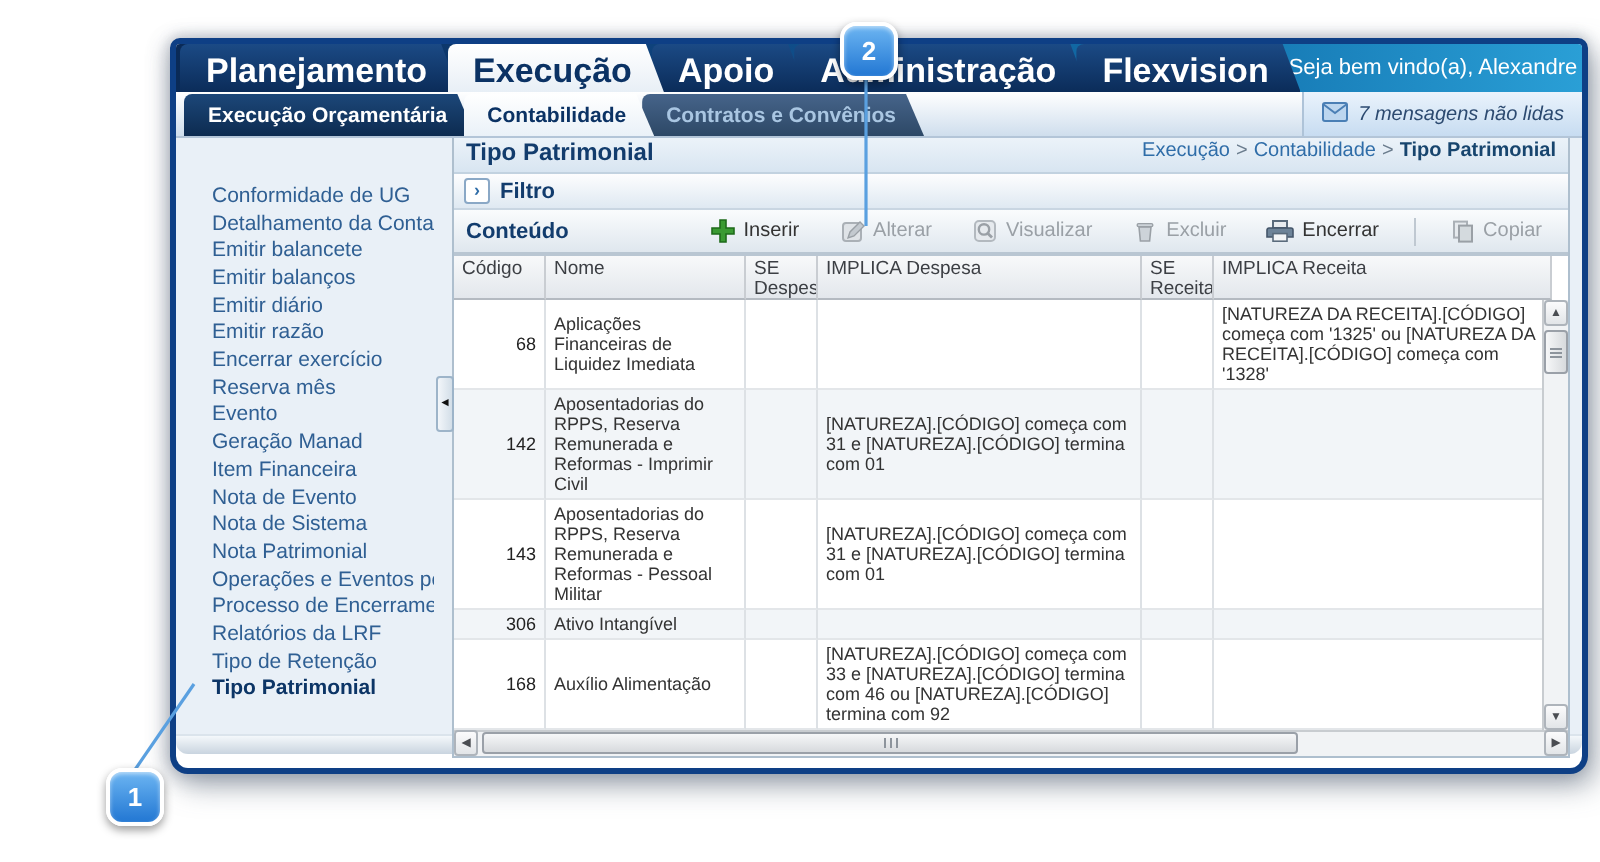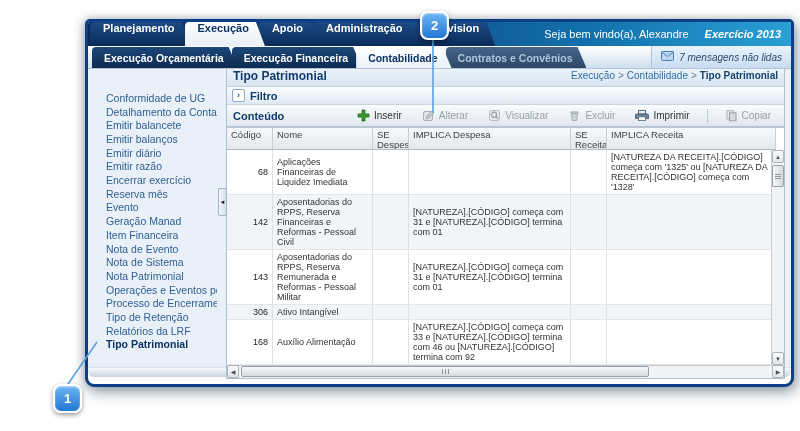--- a/index.html
+++ b/index.html
@@ -17,23 +17,23 @@
     box-shadow:4px 6px 14px rgba(96,109,125,.55),-3px 2px 9px rgba(120,130,145,.35),0 -2px 6px rgba(130,140,155,.3);
     overflow:hidden;
   }
   
   #navbar{
     height:24px;display:flex;align-items:stretch;position:relative;
     background:linear-gradient(to right,#0a2a57 0%,#0f4580 38%,#1272ae 72%,#2a9fd6 100%);
     padding-left:2px;
   }
   .tab{
-    display:flex;align-items:flex-start;justify-content:center;
+    display:flex;align-items:flex-end;justify-content:center;
     padding:0 16px 0 13px;margin-right:-6px;
-    font-size:11px;font-weight:bold;color:#ffffff;cursor:pointer;
+    font-size:17px;font-weight:bold;color:#ffffff;cursor:pointer;
     background:linear-gradient(#1b4a85,#0b2c59);
     clip-path:polygon(0 0,calc(100% - 9px) 0,100% 100%,0 100%);
     border-radius:4px 0 0 0;position:relative;
   }
   .tab.active{
     background:linear-gradient(#ffffff,#e8eff6);
     color:#0b3264;z-index:3;
   }
   #nav-right{
     margin-left:auto;display:flex;align-items:center;gap:16px;
@@ -207,23 +207,20 @@
       <div id="nav-right">
       <span>Seja bem vindo(a), Alexandre</span>
       <span id="exercise-label">Exercício 2013</span>
     </div>
   </div>
 
   <div id="subnav">
 
     <div class="subtab">
         <span>Execução Orçamentária</span>
-      </div>
-      <div class="subtab">
-        <span>Execução Financeira</span>
       </div>
       <div class="subtab active">
         <span>Contabilidade</span>
       </div>
       <div class="subtab disabled">
         <span>Contratos e Convênios</span>
       </div>
       <div id="messages-chip">
       <span>
         <svg width="13" height="10" viewBox="0 0 13 10">
@@ -246,22 +243,22 @@
         <div class="side-item">Encerrar exercício</div>
         <div class="side-item">Reserva mês</div>
         <div class="side-item">Evento</div>
         <div class="side-item">Geração Manad</div>
         <div class="side-item">Item Financeira</div>
         <div class="side-item">Nota de Evento</div>
         <div class="side-item">Nota de Sistema</div>
         <div class="side-item">Nota Patrimonial</div>
         <div class="side-item">Operações e Eventos por Conta</div>
         <div class="side-item">Processo de Encerramento</div>
+        <div class="side-item">Relatórios da LRF</div>
         <div class="side-item">Tipo de Retenção</div>
-        <div class="side-item">Relatórios da LRF</div>
         <div class="side-item selected">Tipo Patrimonial</div>
       </div>
 
     <div id="splitter">
       <div id="collapse-handle">
         <span>◄</span>
       </div>
     </div>
 
     <div id="main-panel">
@@ -317,21 +314,21 @@
               <span>Excluir</span>
             </div>
             <div class="tbtn">
               <span>
                 <svg width="14" height="13" viewBox="0 0 14 13">
                   <rect x="3.5" y="1.5" width="7" height="3.5" fill="#e8ecf0" stroke="#5a6b7c"></rect>
                   <path d="M1.5 5h11a1 1 0 0 1 1 1v3.5h-13V6a1 1 0 0 1 1-1z" fill="#6e8499" stroke="#44566a" stroke-width="0.8"></path>
                   <rect x="3.5" y="7.8" width="7" height="3.8" fill="#f4f6f8" stroke="#5a6b7c" stroke-width="0.8"></rect>
                 </svg>
               </span>
-              <span>Imprimir</span>
+              <span>Encerrar</span>
             </div>
             <span class="tb-sep"></span>
             <div class="tbtn disabled">
               <span>
                 <svg width="13" height="13" viewBox="0 0 13 13">
                   <rect x="2" y="1.8" width="6.5" height="8" fill="#e6eaee" stroke="#aab0b6"></rect>
                   <rect x="4.5" y="3.8" width="6.5" height="8" fill="#d4dade" stroke="#9aa0a6"></rect>
                 </svg>
               </span>
               <span>Copiar</span>
@@ -368,21 +365,21 @@
                 </div>
                 <div class="td" style="width: 169px;">
                   <span>[NATUREZA DA RECEITA].[CÓDIGO] começa com '1325' ou [NATUREZA DA RECEITA].[CÓDIGO] começa com '1328'</span>
                 </div>
               </div>
               <div class="tr alt">
                 <div class="td num" style="width: 46px;">
                   <span>142</span>
                 </div>
                 <div class="td" style="width: 100px;">
-                  <span>Aposentadorias do RPPS, Reserva Financeiras e Reformas - Pessoal Civil</span>
+                  <span>Aposentadorias do RPPS, Reserva Remunerada e Reformas - Imprimir Civil</span>
                 </div>
                 <div class="td" style="width: 36px;">
                   <span></span>
                 </div>
                 <div class="td" style="width: 162px;">
                   <span>[NATUREZA].[CÓDIGO] começa com 31 e [NATUREZA].[CÓDIGO] termina com 01</span>
                 </div>
                 <div class="td" style="width: 36px;">
                   <span></span>
                 </div>

